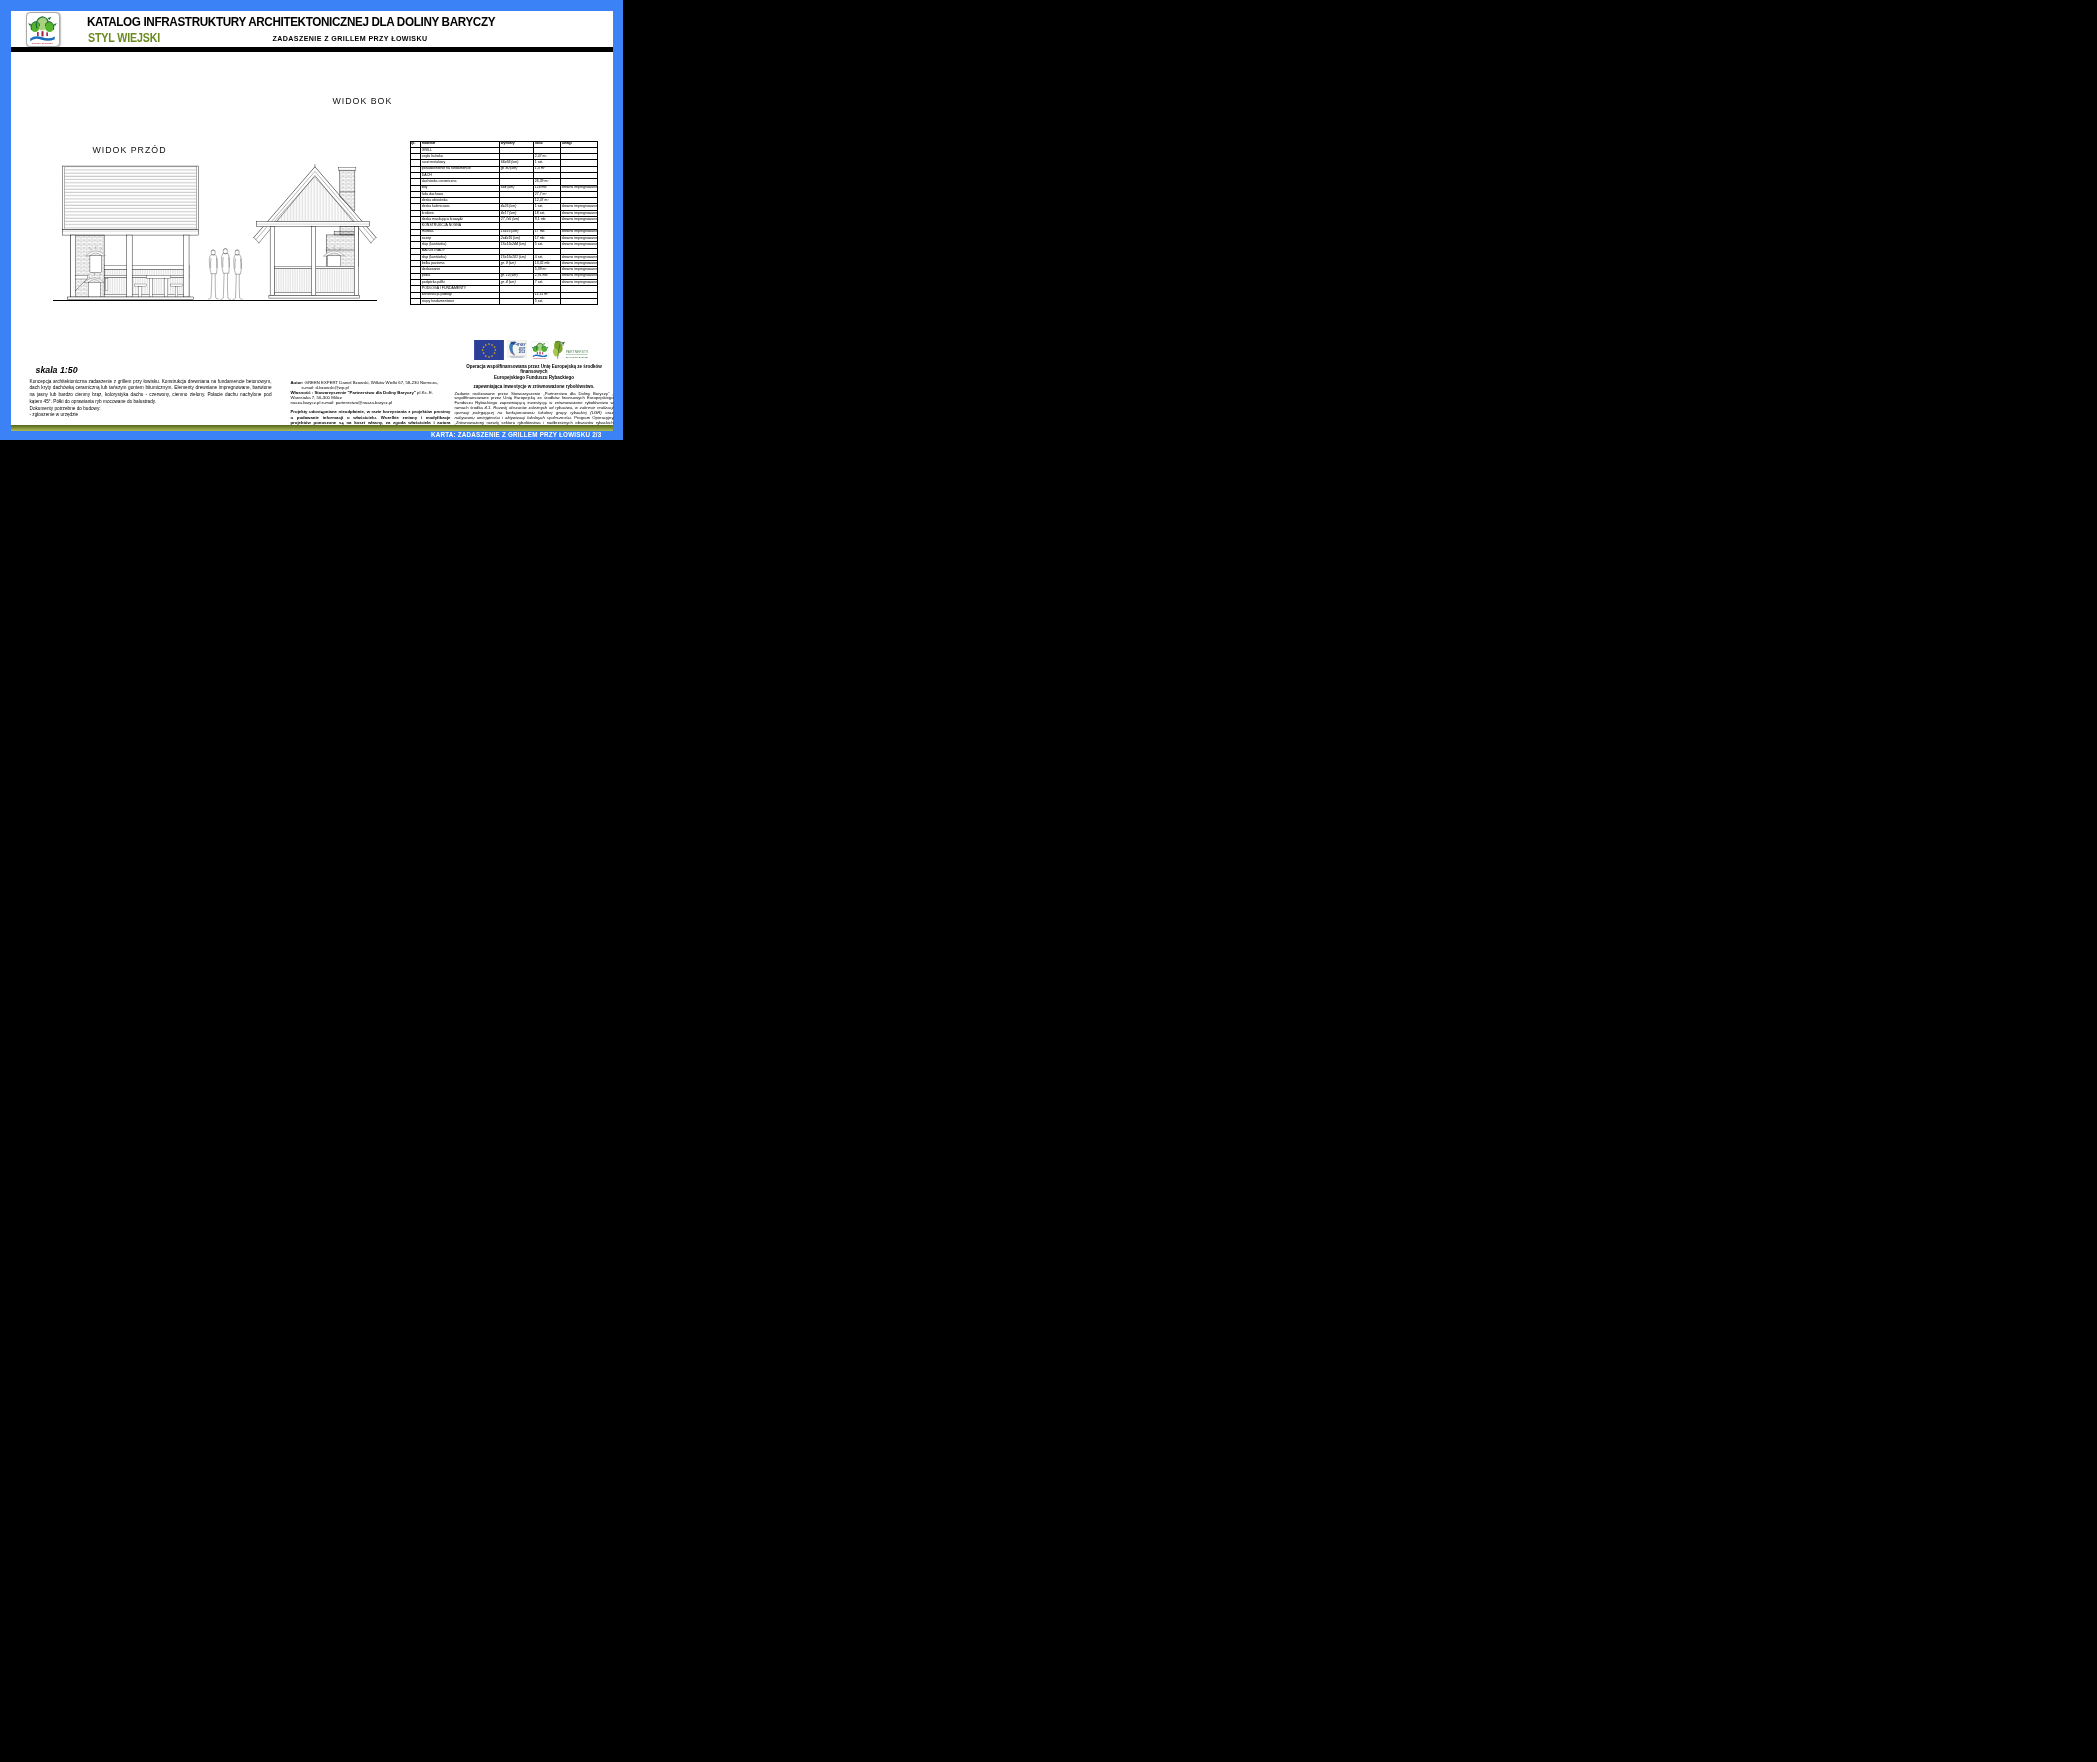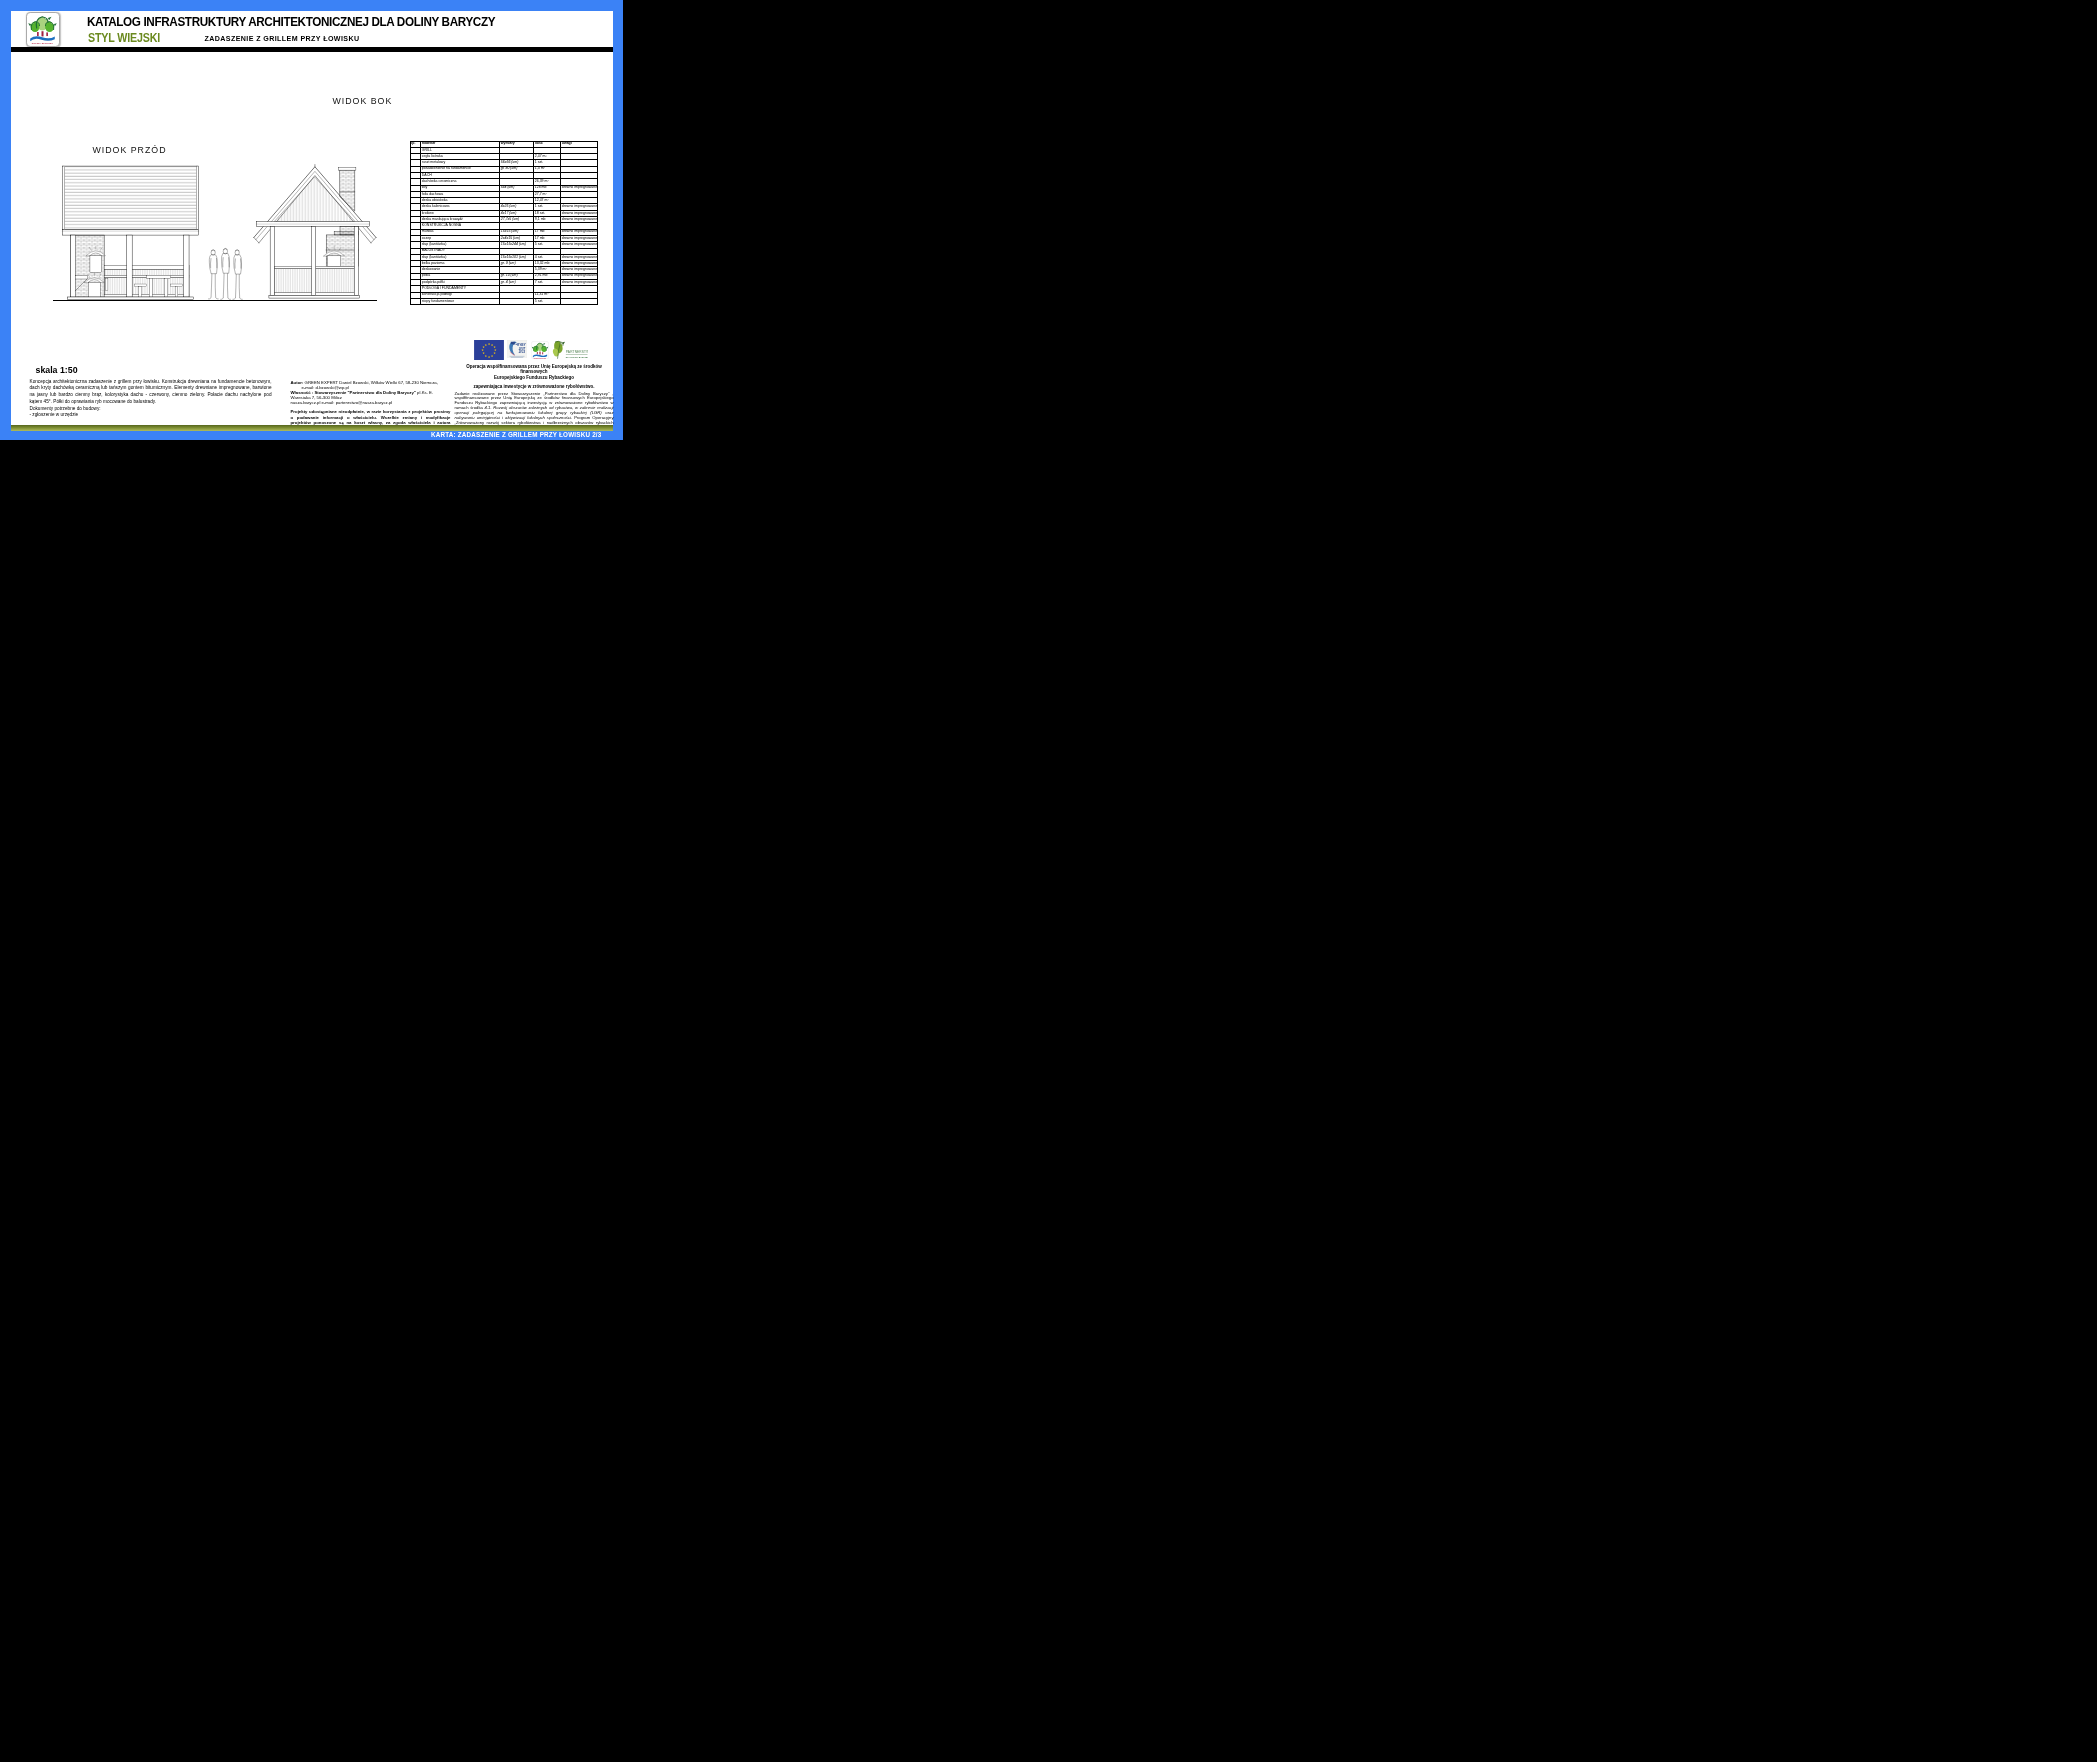--- a/index.html
+++ b/index.html
@@ -8,21 +8,21 @@
   .sheet{position:absolute;left:10.5px;top:10.5px;width:602px;height:414px;background:#fff;}
   .abs{position:absolute;}
 
   
   .logo-box{left:15.5px;top:1.7px;width:32px;height:33px;border:0.4px solid #aaa;border-radius:4.2px;
             box-shadow:0.4px 0.8px 1.3px rgba(0,0,0,.25);background:#fff;overflow:hidden;}
   .catalog-title{left:76px;top:3.4px;font-size:13px;font-weight:bold;letter-spacing:-0.4px;
             white-space:nowrap;transform:scaleX(.9);transform-origin:left top;}
   .style-label{left:77px;top:20px;font-size:12.6px;font-weight:bold;letter-spacing:-0.2px;
             color:#6b8a1f;white-space:nowrap;transform:scaleX(.85);transform-origin:left top;}
-  .sheet-subtitle{left:194px;top:24px;width:235px;text-align:left;font-size:7.1px;
+  .sheet-subtitle{left:182px;top:24px;width:235px;text-align:right;font-size:7.1px;
             font-weight:bold;letter-spacing:0.4px;white-space:nowrap;}
   .header-rule{left:0;top:36px;width:602px;height:5.5px;background:#000;}
 
   
   .view-label{font-size:8.8px;letter-spacing:1px;color:#111;white-space:nowrap;}
   .front-label{left:82px;top:86px;margin-top:48px;}
   .side-label{left:275px;top:85px;padding-left:47px;}
   .ground-line{left:42px;top:289px;width:324px;height:0.6px;background:#000;}
 
   
@@ -34,21 +34,21 @@
   table.materials th{font-weight:bold;border-bottom:0.8px solid #000;}
   table.materials{border:0.8px solid #000;}
   td.c-dim{font-style:italic;}
   td.c-qty{text-align:center;}
   tr.section td{border-bottom:0.8px solid #000;}
   tr.tt td{border-top:0.8px solid #000;}
   col.w-lp{width:10.5px;} col.w-mat{width:79px;} col.w-dim{width:34px;}
   col.w-qty{width:27px;} col.w-note{width:37px;}
 
   
-  .scale-label{left:25px;top:354px;font-size:8.8px;font-weight:bold;}
+  .scale-label{left:25px;top:354px;font-size:8.8px;font-weight:bold;font-style:italic;}
   .desc-block{left:19px;top:368px;width:242px;font-size:4.7px;line-height:6.8px;text-align:justify;}
   .desc-line{text-align:left;}
 
   
   .credits{left:280px;top:369px;width:160px;font-size:4.3px;line-height:5.2px;}
   .credits .indent{padding-left:11px;}
   .credits b{font-weight:bold;}
   .license-note{margin-top:3.8px;font-weight:bold;text-align:justify;}
 
   

